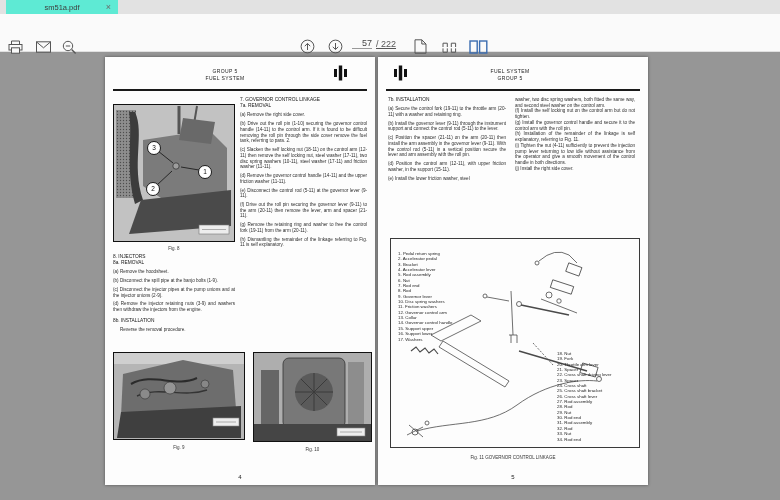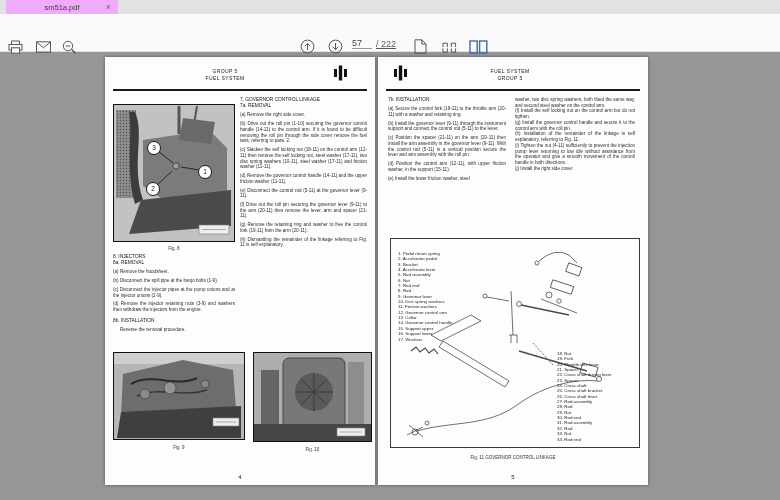--- a/index.html
+++ b/index.html
@@ -1,31 +1,31 @@
 <!DOCTYPE html>
 <html><head>
 <meta charset="utf-8">
 <style>
   * { box-sizing: border-box; margin: 0; padding: 0; }
   html,body { width:780px; height:500px; font-family:"Liberation Sans", sans-serif; }
   .app { position:relative; width:780px; height:500px; background:#969696; overflow:hidden; }
 
   
   .tabbar { position:absolute; top:0; left:0; right:0; height:14px; background:#e2e2e2; }
-  .tab { position:absolute; left:6px; top:0; width:112px; height:14px; background:#f0abfc;
+  .tab { position:absolute; left:6px; top:0; width:112px; height:14px; background:#5eead4;
          display:flex; align-items:center; justify-content:center; font-size:7.5px; color:#3d3d3d; }
   .tab-close { position:absolute; right:7px; top:0; line-height:14px; font-size:9px; color:#6a6a6a; cursor:pointer; }
 
   
   .toolbar { position:absolute; top:14px; left:0; right:0; height:38px; background:#fafafa;
              border-bottom:1px solid #e0e0e0; }
   .tool { position:absolute; display:flex; align-items:center; justify-content:center; cursor:pointer; }
   .pagenum { position:absolute; left:352px; top:24px; display:flex; align-items:center; gap:4px; }
   .pagenum input { width:20px; border:none; border-bottom:1px solid #999; background:transparent;
-                   font-size:9px; color:#444; text-align:left; font-family:"Liberation Sans",sans-serif; }
+                   font-size:9px; color:#444; text-align:right; font-family:"Liberation Sans",sans-serif; }
   .pagenum span { font-size:9px; color:#565656;text-decoration:underline; }
 
   
   .page { position:absolute; top:57px; width:270px; height:428px; background:#fdfdfd;
           box-shadow:0 0 3px rgba(0,0,0,0.45); }
   .page-left  { left:105px; }
   .page-right { left:378px; }
   .rule { position:absolute; left:8px; right:8px; top:32px; height:1.5px; background:#1a1a1a; }
   .hdr { position:absolute; top:11px; width:120px; text-align:center; font-size:5px;
          line-height:6.5px; letter-spacing:.4px; color:#1c1c1c; }

